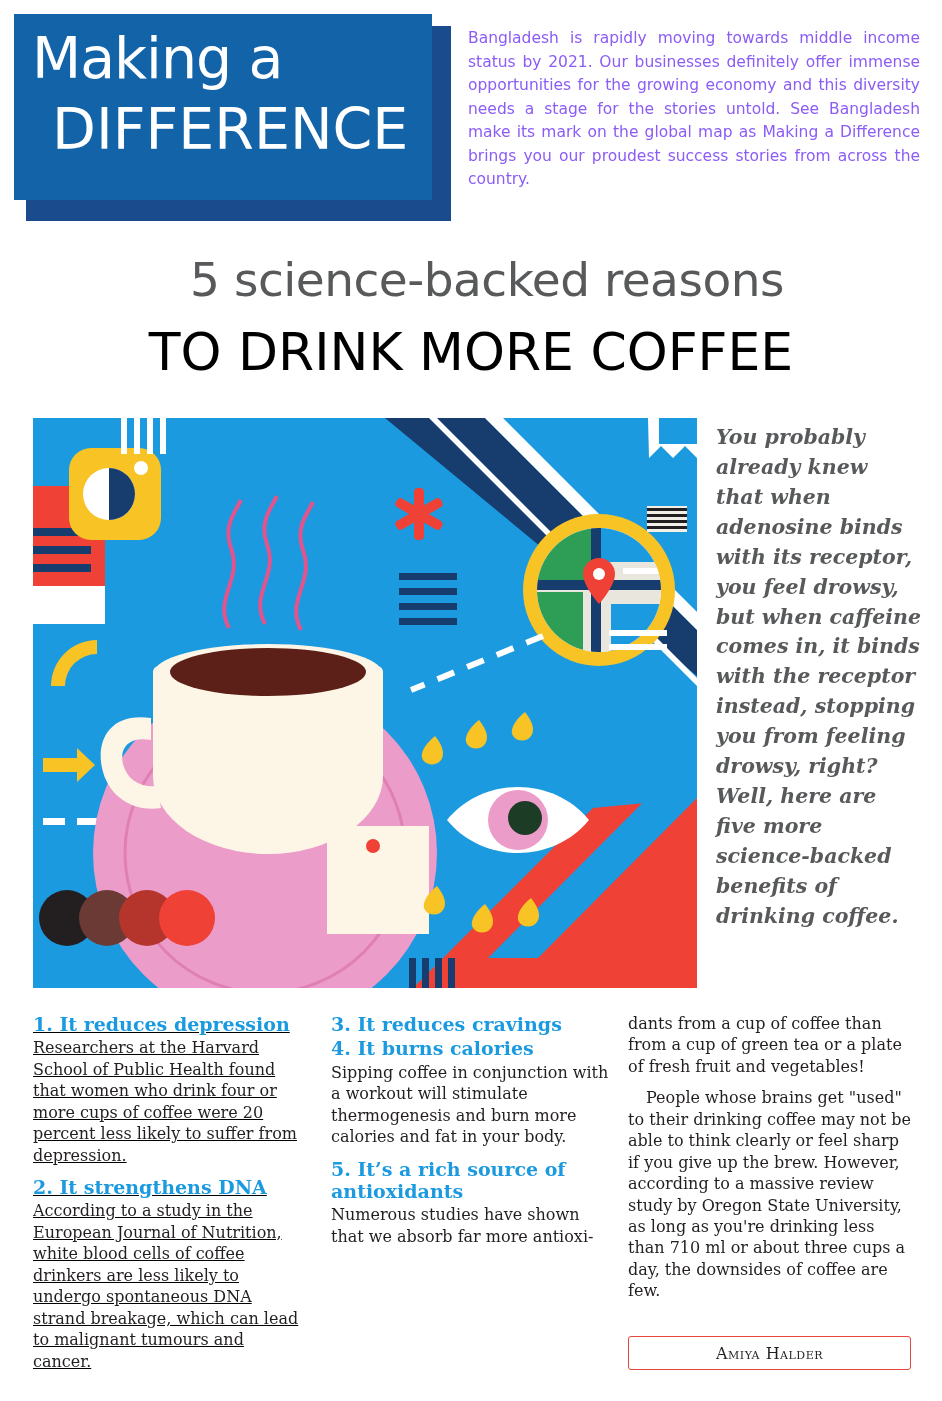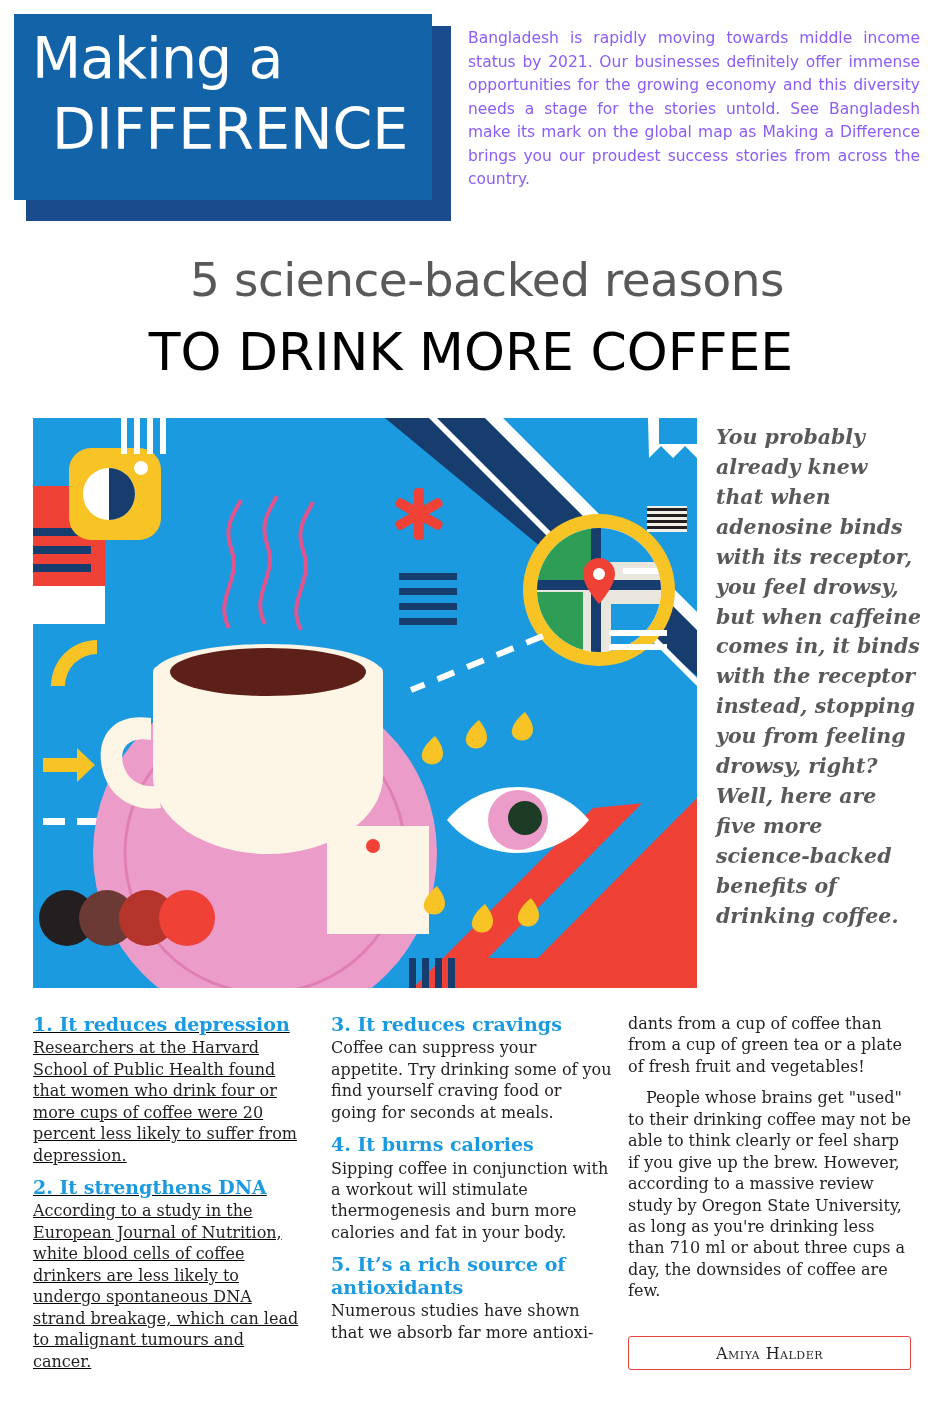--- a/index.html
+++ b/index.html
@@ -354,21 +354,20 @@
 
 <div class="col col1">
   <h3 class="subhead">1. It reduces depression</h3>
   <p class="body">Researchers at the Harvard School of Public Health found that women who drink four or more cups of coffee were 20 percent less likely to suffer from depression.</p>
   <h3 class="subhead">2. It strengthens DNA</h3>
   <p class="body">According to a study in the European Journal of Nutrition, white blood cells of coffee drinkers are less likely to undergo spontaneous DNA strand breakage, which can lead to malignant tumours and cancer.</p>
 </div>
 
 <div class="col col2">
   <h3 class="subhead">3. It reduces cravings</h3>
-  <p class="body">Coffee can suppress your appetite. Try drinking some of you find yourself craving food or going for seconds at meals.</p>
   <h3 class="subhead">4. It burns calories</h3>
   <p class="body">Sipping coffee in conjunction with a workout will stimulate thermogenesis and burn more calories and fat in your body.</p>
   <h3 class="subhead">5. It’s a rich source of antioxidants</h3>
   <p class="body">Numerous studies have shown that we absorb far more antioxi-</p>
 </div>
 
 <div class="col col3">
   <p class="body">dants from a cup of coffee than from a cup of green tea or a plate of fresh fruit and vegetables!</p>
   <p class="body indent">People whose brains get "used" to their drinking coffee may not be able to think clearly or feel sharp if you give up the brew. However, according to a massive review study by Oregon State University, as long as you're drinking less than 710 ml or about three cups a day, the downsides of coffee are few.</p>
 </div>

